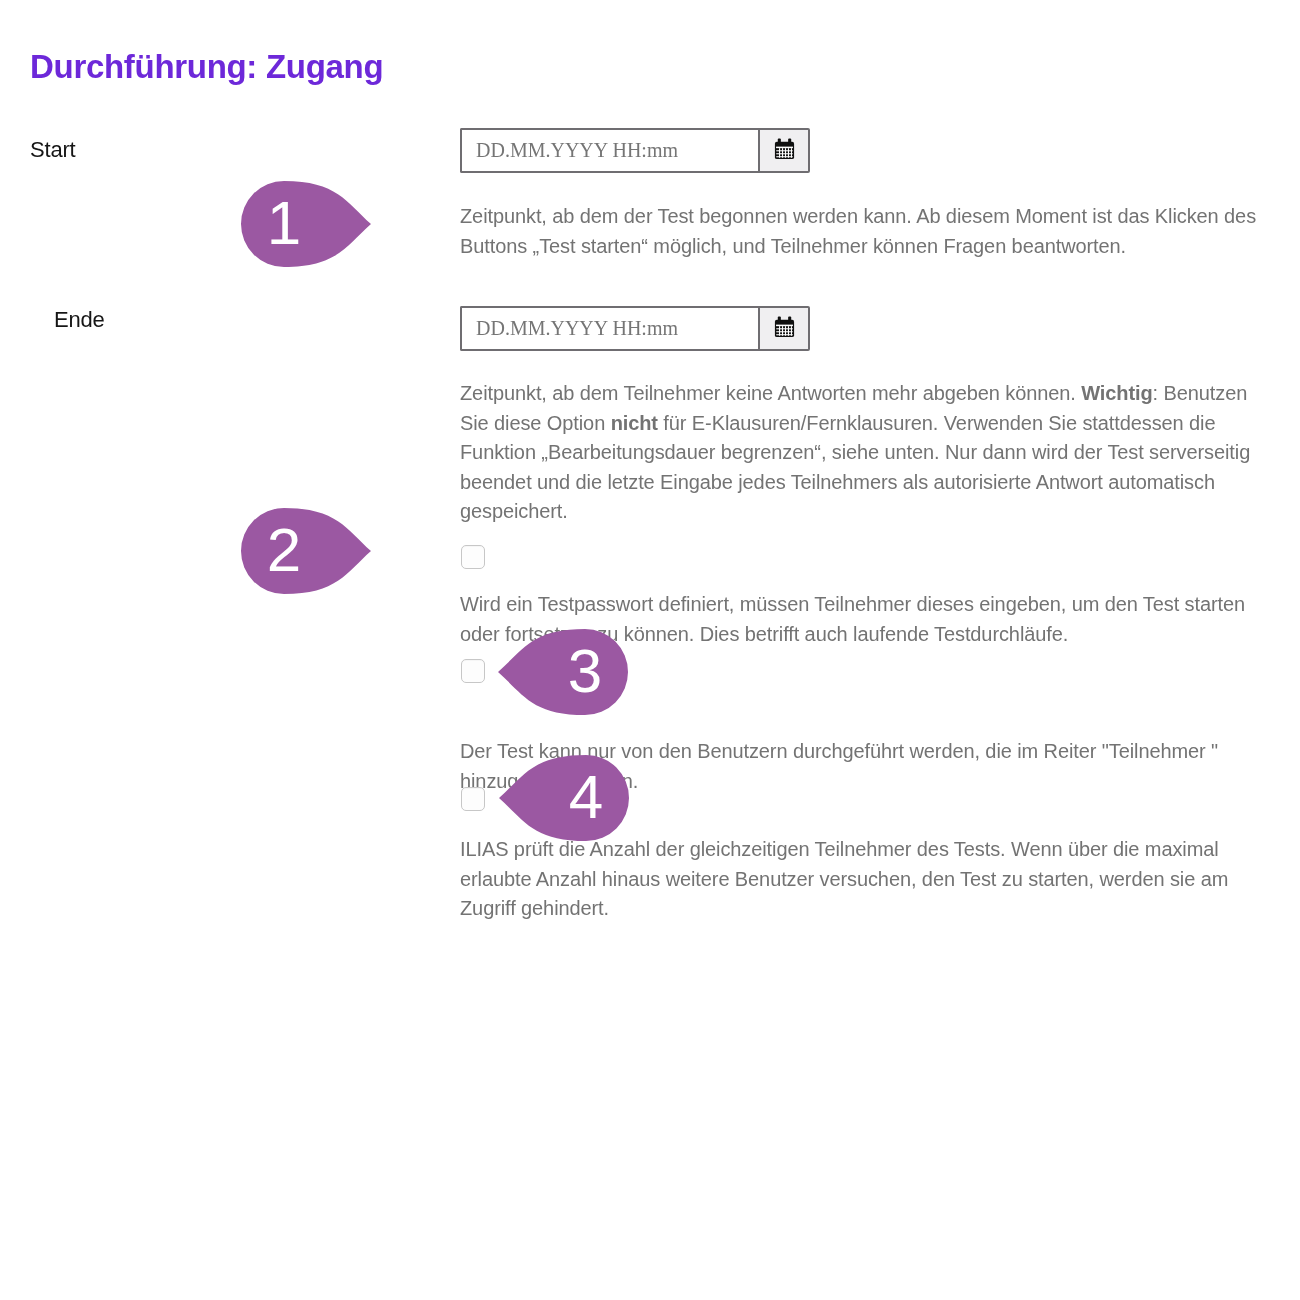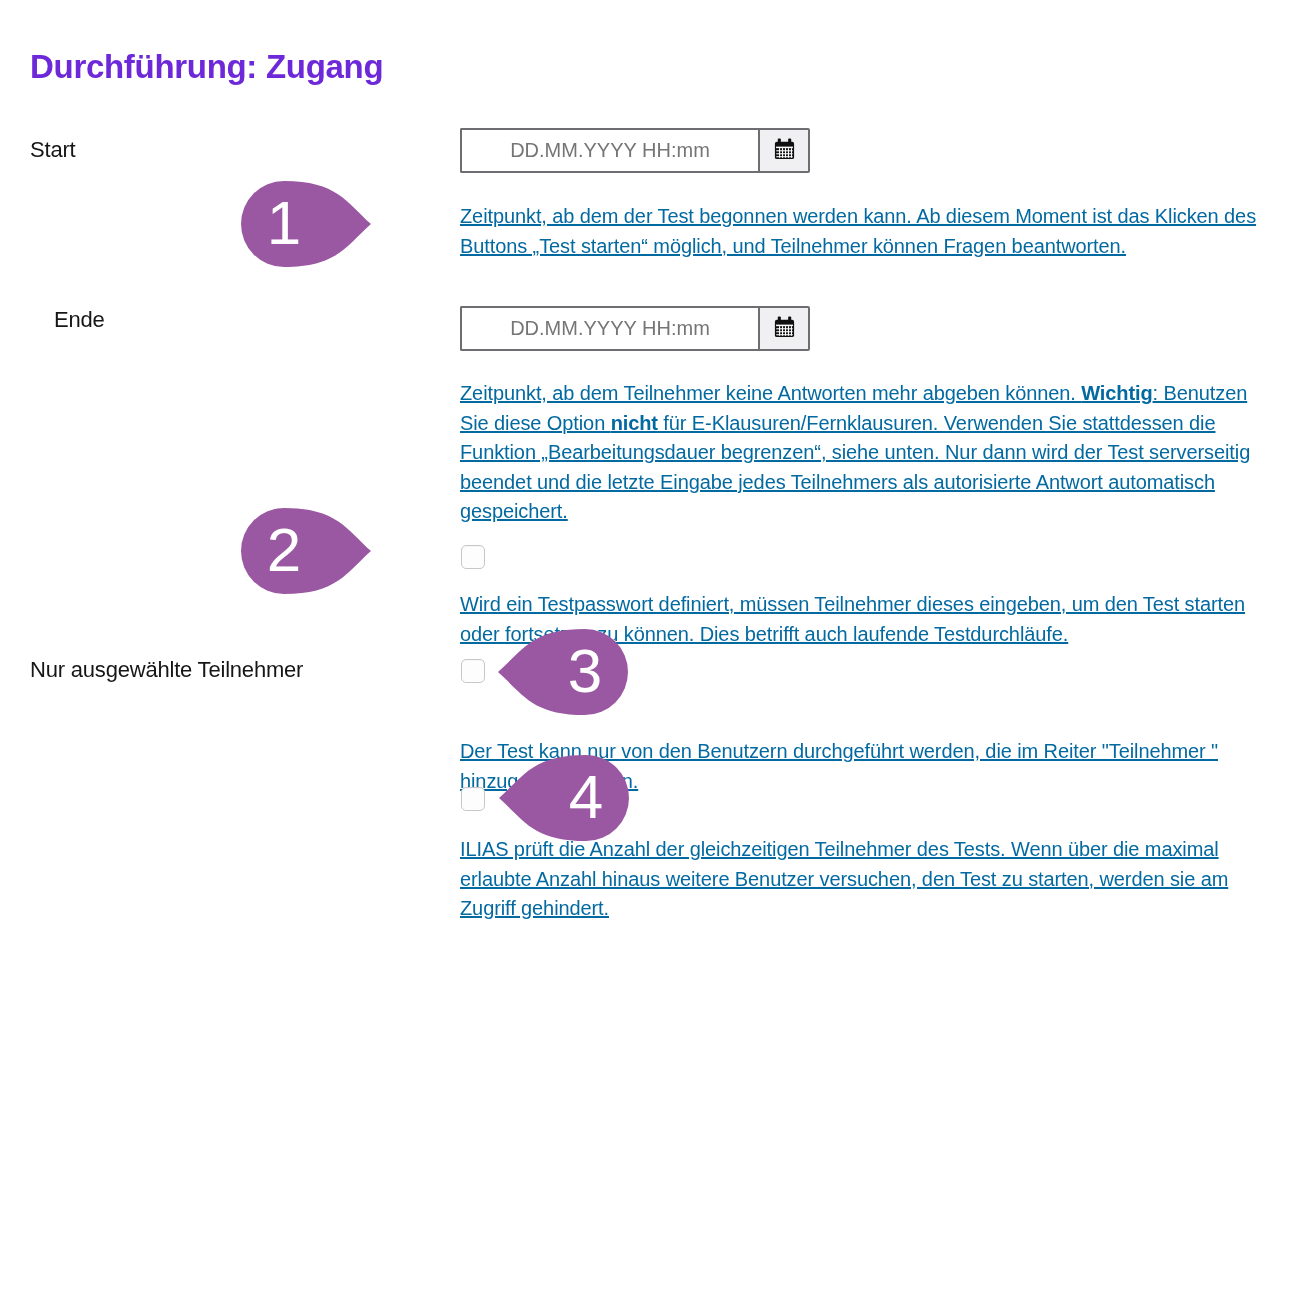--- a/index.html
+++ b/index.html
@@ -13,31 +13,31 @@
   .page-title{
     position:absolute;left:30px;top:26px;
     font-size:33px;font-weight:700;color:#6d28d9;letter-spacing:-0.3px;
   }
   .row-label{
     position:absolute;left:30px;width:400px;
     font-size:22px;line-height:32px;color:#161616;letter-spacing:-0.2px;
   }
   .desc{
     position:absolute;left:460px;width:816px;
-    font-size:20px;line-height:29.5px;color:#0369a1;letter-spacing:-0.1px;
-    hyphens:auto;text-align:left;text-decoration:underline;
+    font-size:20px;line-height:29.5px;color:#737373;letter-spacing:-0.1px;
+    hyphens:auto;text-align:left;
   }
   .desc b,.desc .b{font-weight:700;}
   
   .input-group{position:absolute;left:460px;display:flex;align-items:stretch;height:45px;}
   .date-input{
     box-sizing:border-box;width:298px;height:45px;
     border:2px solid #6f6d71;border-right:none;border-radius:2px 0 0 2px;
-    padding:0 14px;font-family:Liberation Sans, sans-serif;
-    font-size:20px;color:#333;background:#ffffff;outline:none;text-align:center;
+    padding:0 14px;font-family:Liberation Serif, serif;
+    font-size:20px;color:#333;background:#ffffff;outline:none;
   }
   .date-input::placeholder{color:#757575;opacity:1;}
   .cal-btn{
     box-sizing:border-box;width:52px;height:45px;
     border:2px solid #6f6d71;border-radius:0 2px 2px 0;
     background:#f0eff1;display:flex;align-items:center;justify-content:center;
     cursor:pointer;padding:0;
   }
   
   .cb{
@@ -113,21 +113,20 @@
           </g>
         </svg>
       </span>
     </button>
   </div>
   <p class="desc" style="top:359px;"><span>Zeitpunkt, ab dem Teilnehmer keine Antworten mehr abgeben können. </span><span class="b">Wichtig</span><span>: Benutzen Sie diese Option </span><span class="b">nicht</span><span> für E-Klausuren/Fernklausuren. Verwenden Sie stattdessen die Funktion „Bearbeitungsdauer begrenzen“, siehe unten. Nur dann wird der Test serverseitig beendet und die letzte Eingabe jedes Teilnehmers als autorisierte Antwort automatisch gespeichert.</span></p>
 
   <input type="checkbox" class="cb" style="top: 545px;">
   <p class="desc" style="top:570px;">Wird ein Testpasswort definiert, müssen Teilnehmer dieses eingeben, um den Test starten oder fortsetzen zu können. Dies betrifft auch laufende Testdurchläufe.</p>
 
-  <div class="row-label" style="top:654px;">Nur ausgewählte Teilnehmer</div>
   <input type="checkbox" class="cb" style="top: 659px;">
   <p class="desc" style="top:690px;margin-top:47px;">Der Test kann nur von den Benutzern durchgeführt werden, die im Reiter "Teilnehmer " hinzugefügt wurden.</p>
 
   <input type="checkbox" class="cb" style="top: 787px;">
   <p class="desc" style="top:815px;">ILIAS prüft die Anzahl der gleichzeitigen Teilnehmer des Tests. Wenn über die maximal erlaubte Anzahl hinaus weitere Benutzer versuchen, den Test zu starten, werden sie am Zugriff gehindert.</p>
 
   <div class="marker right" style="left:240px;top:180px;">
     <svg viewBox="0 0 132 88">
         <path fill="currentColor" d="M131,44 C106,22 97,1 44,1 A43,43 0 1,0 44,87 C97,87 106,66 131,44 Z"></path>
       </svg>

